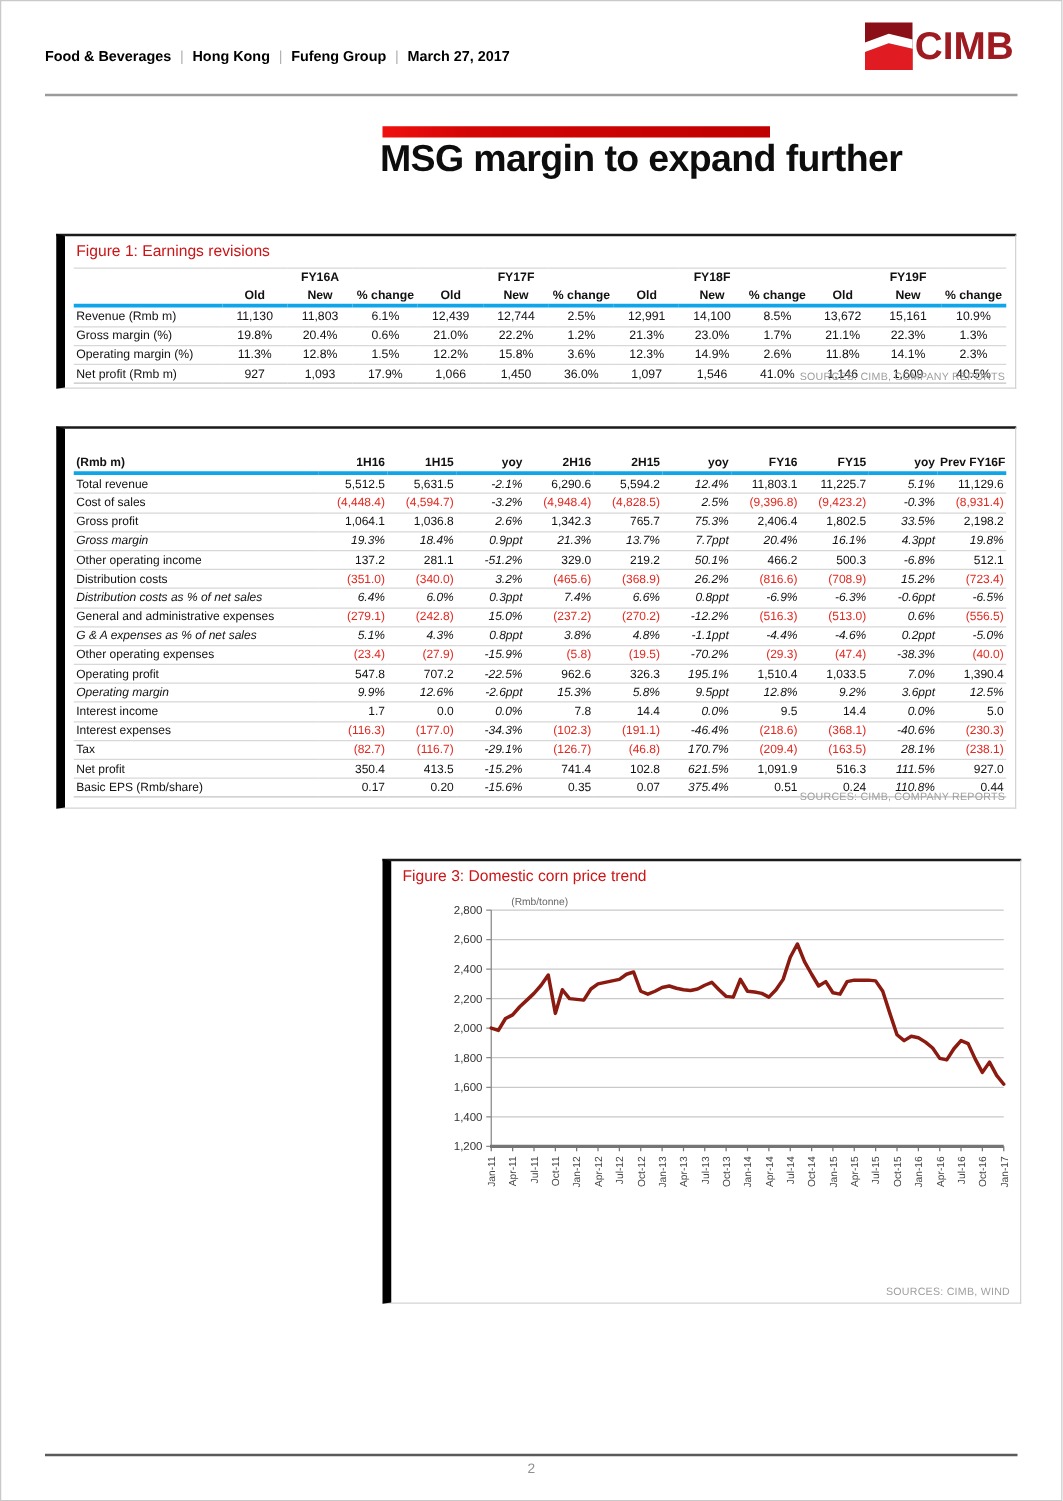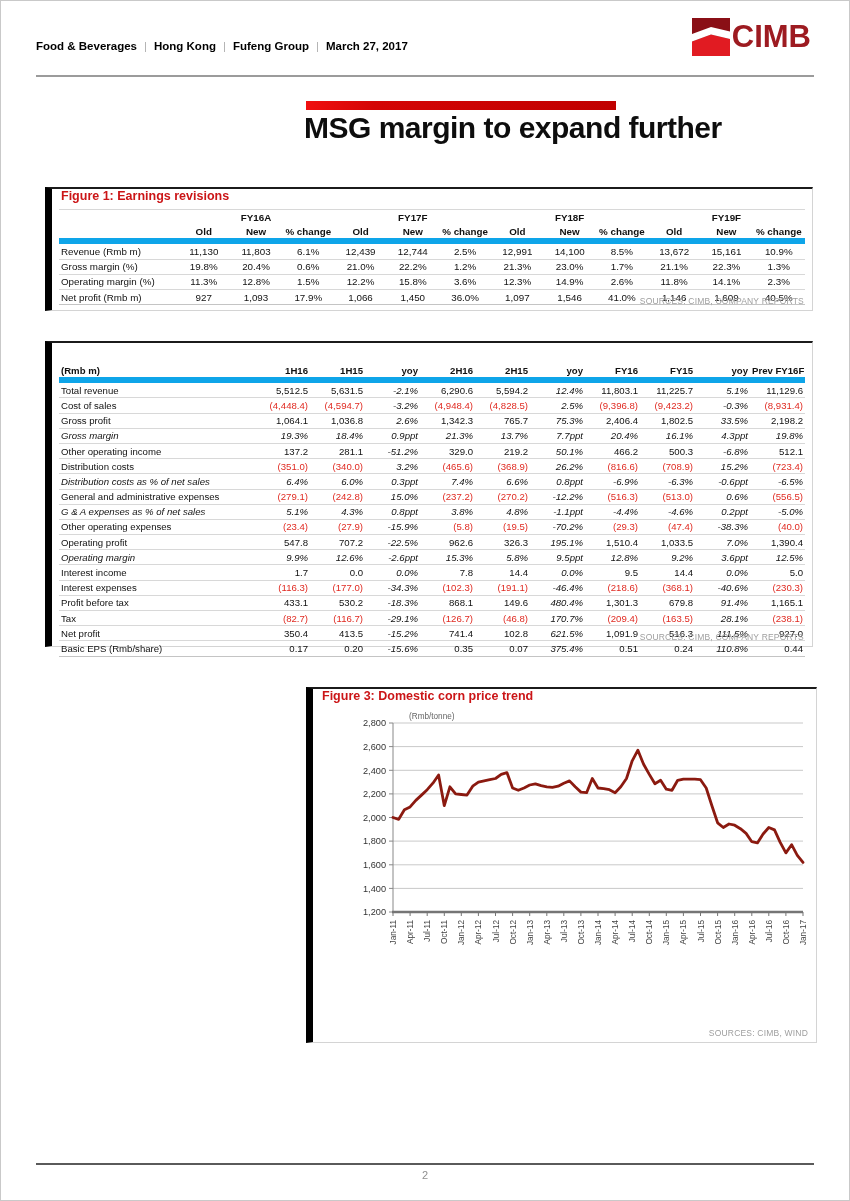--- a/index.html
+++ b/index.html
@@ -13,35 +13,35 @@
   .hdr-rule{position:absolute;left:35px;right:35px;top:74px;height:2px;background:#9b9b9b;}
   
   .red-bar{position:absolute;left:305px;top:100px;width:310px;height:9px;
            background:linear-gradient(90deg,#f01010 0%,#d40505 22%,#c00000 100%);}
   .doc-title{position:absolute;left:303px;top:110px;font-size:30px;font-weight:bold;color:#0d0d0d;letter-spacing:-0.5px;}
   
   .figbox{position:absolute;background:#fff;border:1px solid #d4d4d4;border-top:2px solid #1b1b1b;border-left:7px solid #000;box-sizing:border-box;}
   #fig1{left:44px;top:186px;width:768px;height:124px;}
   #fig2{left:44px;top:340px;width:768px;height:306px;}
   #fig3{left:305px;top:686px;width:511px;height:356px;}
-  .figtitle{color:#cb1517;font-weight:bold;font-size:12.5px;padding:0 0 0 9px;}
+  .figtitle{color:#cb1517;font-weight:normal;font-size:12.5px;padding:5px 0 0 9px;}
   .source{position:absolute;right:8px;bottom:4px;color:#9e9e9e;font-size:8.5px;letter-spacing:0.2px;}
   
   table.fin{border-collapse:collapse;table-layout:fixed;}
   #fig1 table.fin{margin:6px 8px 0 7px;width:746px;font-size:9.8px;}
   #fig2 table.fin{margin:20px 8px 0 7px;width:746px;font-size:9.6px;}
   table.fin th,table.fin td{padding:1.6px 2px;font-weight:normal;white-space:nowrap;overflow:hidden;}
   table.fin thead th{font-weight:bold;}
   #fig1 td,#fig1 th{text-align:center;}
   #fig1 td.lab,#fig1 th.lab{text-align:left;}
   #fig2 td,#fig2 th{text-align:right;}
   #fig2 td.lab,#fig2 th.lab{text-align:left;}
   table.fin tbody tr{border-top:1px solid #d8d8d8;}
   table.fin thead tr.grp-row{border-top:1px solid #d8d8d8;}
-  table.fin thead tr.sub-row{border-bottom:6px solid #0ea5e9;}
+  table.fin thead tr.sub-row{border-bottom:3px solid #0ea5e9;}
   table.fin tbody tr:last-child{border-bottom:1px solid #c4c4c4;}
   .r-b{font-weight:bold;}
   .r-bi{font-weight:bold;font-style:italic;}
   .r-i{font-style:italic;}
   .c-i{font-style:italic;}
   .c-red{color:#e02a21;}
   
   #chart-svg{display:block;margin:6px 0 0 18px;}
   .ytick{font-size:9.2px;fill:#333;font-family:"Liberation Sans",sans-serif;}
   .xtick{font-size:8.2px;fill:#444;font-family:"Liberation Sans",sans-serif;}
@@ -390,33 +390,20 @@
             <td class="c-red">(116.3)</td>
             <td class="c-red">(177.0)</td>
             <td class="c-i">-34.3%</td>
             <td class="c-red">(102.3)</td>
             <td class="c-red">(191.1)</td>
             <td class="c-i">-46.4%</td>
             <td class="c-red">(218.6)</td>
             <td class="c-red">(368.1)</td>
             <td class="c-i">-40.6%</td>
             <td class="c-red">(230.3)</td>
-          </tr>
-          <tr class="r-b">
-            <td class="lab">Profit before tax</td>
-            <td>433.1</td>
-            <td>530.2</td>
-            <td class="c-i">-18.3%</td>
-            <td>868.1</td>
-            <td>149.6</td>
-            <td class="c-i">480.4%</td>
-            <td>1,301.3</td>
-            <td>679.8</td>
-            <td class="c-i">91.4%</td>
-            <td>1,165.1</td>
           </tr>
           <tr class="">
             <td class="lab">Tax</td>
             <td class="c-red">(82.7)</td>
             <td class="c-red">(116.7)</td>
             <td class="c-i">-29.1%</td>
             <td class="c-red">(126.7)</td>
             <td class="c-red">(46.8)</td>
             <td class="c-i">170.7%</td>
             <td class="c-red">(209.4)</td>

